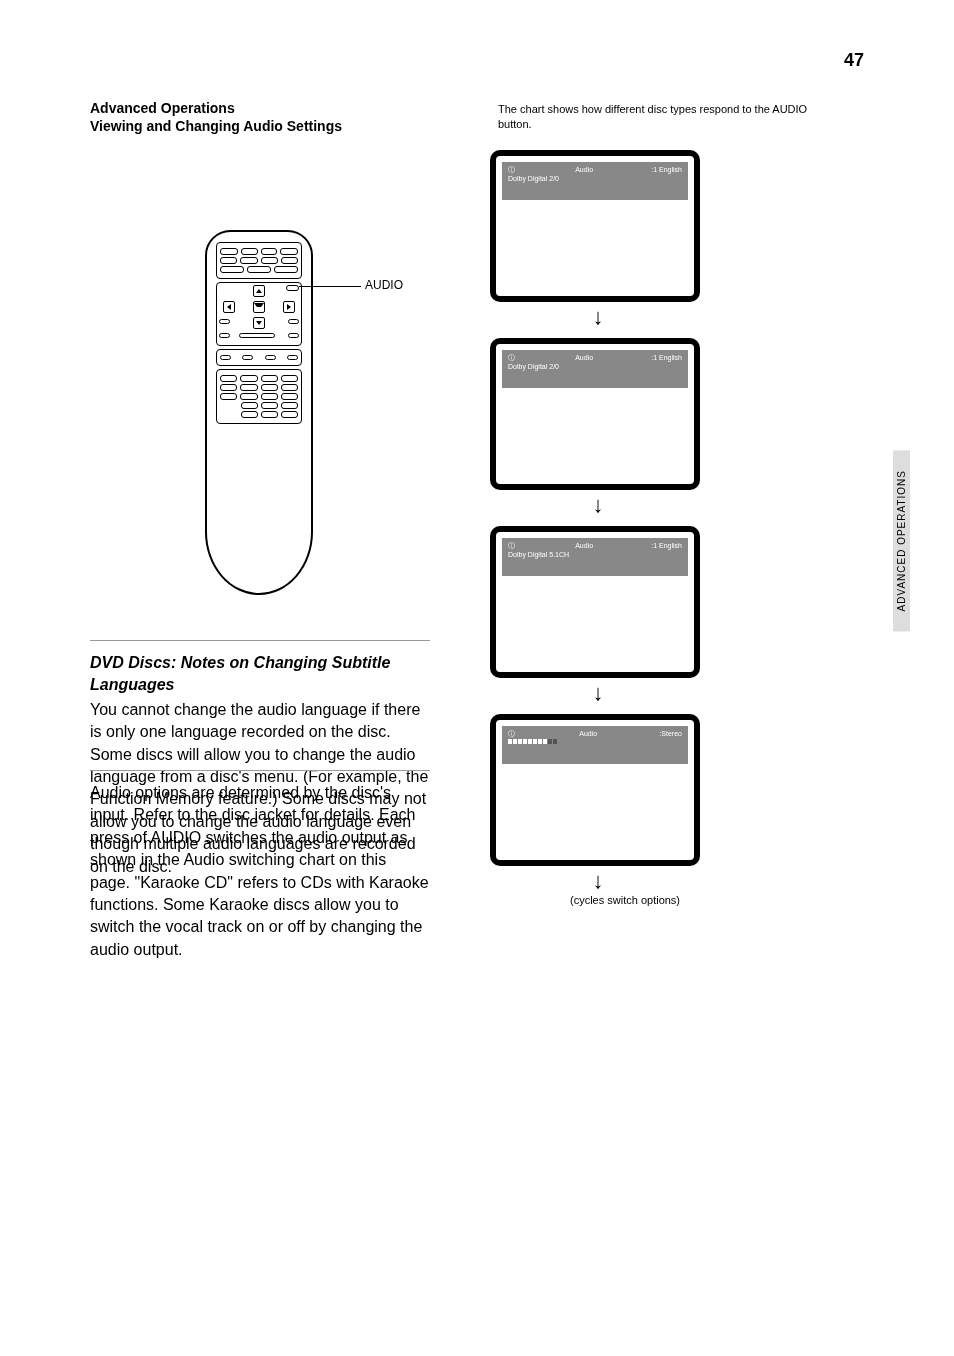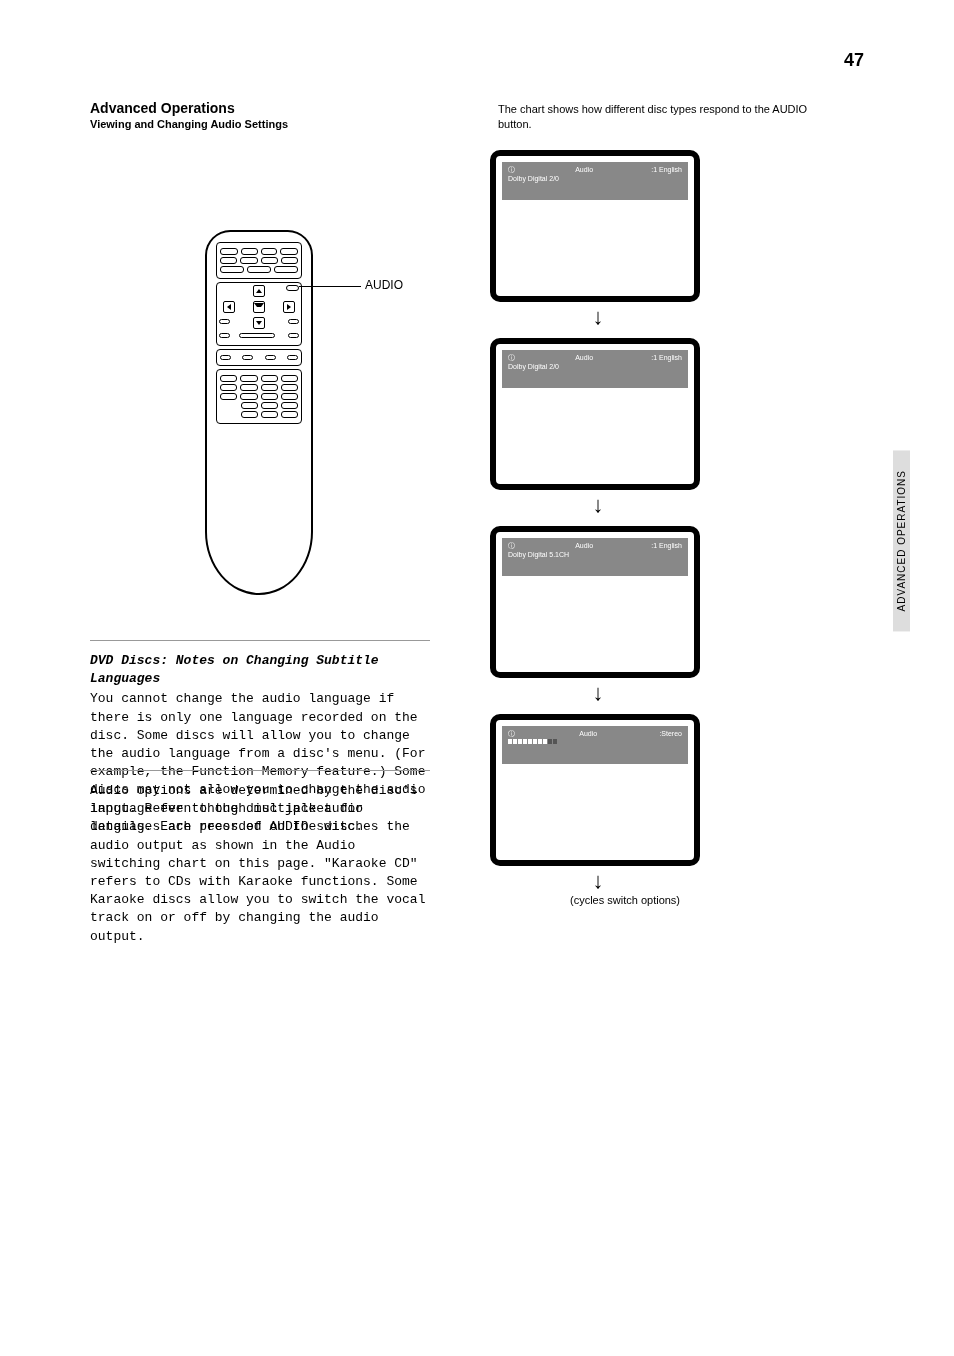--- a/index.html
+++ b/index.html
@@ -3,21 +3,21 @@
 <meta charset="utf-8">
 <style>
   * { box-sizing: border-box; margin: 0; padding: 0; }
   html, body { width: 954px; height: 1356px; background: #fff; font-family: Arial, Helvetica, sans-serif; color: #000; }
   .page { position: relative; width: 954px; height: 1356px; }
 
   .page-number { position: absolute; top: 50px; right: 90px; font-size: 18px; font-weight: bold; }
 
   .heading { position: absolute; top: 100px; left: 90px; width: 340px; }
   .heading .section-label { font-size: 14px; font-weight: bold; margin-bottom: 2px; }
-  .heading .section-title { font-size: 11px; font-weight: bold; margin-bottom: 10px; }
+  .heading .section-title { font-size: 14px; font-weight: bold; margin-bottom: 10px; }
   .heading .intro { font-size: 11px; line-height: 1.4; }
 
   
   .remote-wrap { position: absolute; top: 230px; left: 205px; }
   .remote-body { width: 108px; height: 365px; border: 2px solid #000; border-radius: 28px 28px 60px 60px / 28px 28px 70px 70px; background: #fff; position: relative; padding: 10px 8px; }
   .panel { border: 1px solid #000; border-radius: 4px; padding: 4px 3px; margin: 0 auto 3px; width: 86px; }
   .row { display: flex; justify-content: space-between; gap: 3px; padding: 1px 0; }
   .pill { height: 7px; border: 1px solid #000; border-radius: 3px; flex: 1; min-width: 0; }
   .pill.half { flex: none; width: 18px; }
   .squarebtn { width: 12px; height: 12px; border: 1px solid #000; border-radius: 2px; display:flex; align-items:center; justify-content:center; }
@@ -30,21 +30,21 @@
   .tinypill { width: 11px; height: 5px; border:1px solid #000; border-radius:3px; }
   .dpad-area { position: relative; height: 64px; }
 
   .lead-line { position: absolute; top: 286px; left: 299px; width: 62px; height: 1px; background: #000; }
   .lead-label { position: absolute; top: 278px; left: 365px; font-size: 12px; }
 
   .horiz-rule { position: absolute; left: 90px; width: 340px; height: 1px; background: #999; }
   .rule1 { top: 640px; }
   .rule2 { top: 770px; }
 
-  .note-block { position: absolute; left: 90px; width: 340px; font-size: 13px; line-height: 1.4; font-family: Liberation Mono, monospace; }
+  .note-block { position: absolute; left: 90px; width: 340px; font-size: 16px; line-height: 1.4; }
   .note-block .note-heading { font-weight: bold; font-style: italic; margin-bottom: 2px; }
   .note1 { top: 652px; }
   .note2 { top: 782px; }
 
   
   .right-col { position: absolute; top: 102px; left: 490px; width: 340px; font-size: 11px; line-height: 1.35; margin-left: 8px; }
   .right-col p { margin-bottom: 12px; }
 
   .screens-col { position: absolute; top: 150px; left: 490px; width: 216px; }
   .screen-block { margin-bottom: 8px; }

